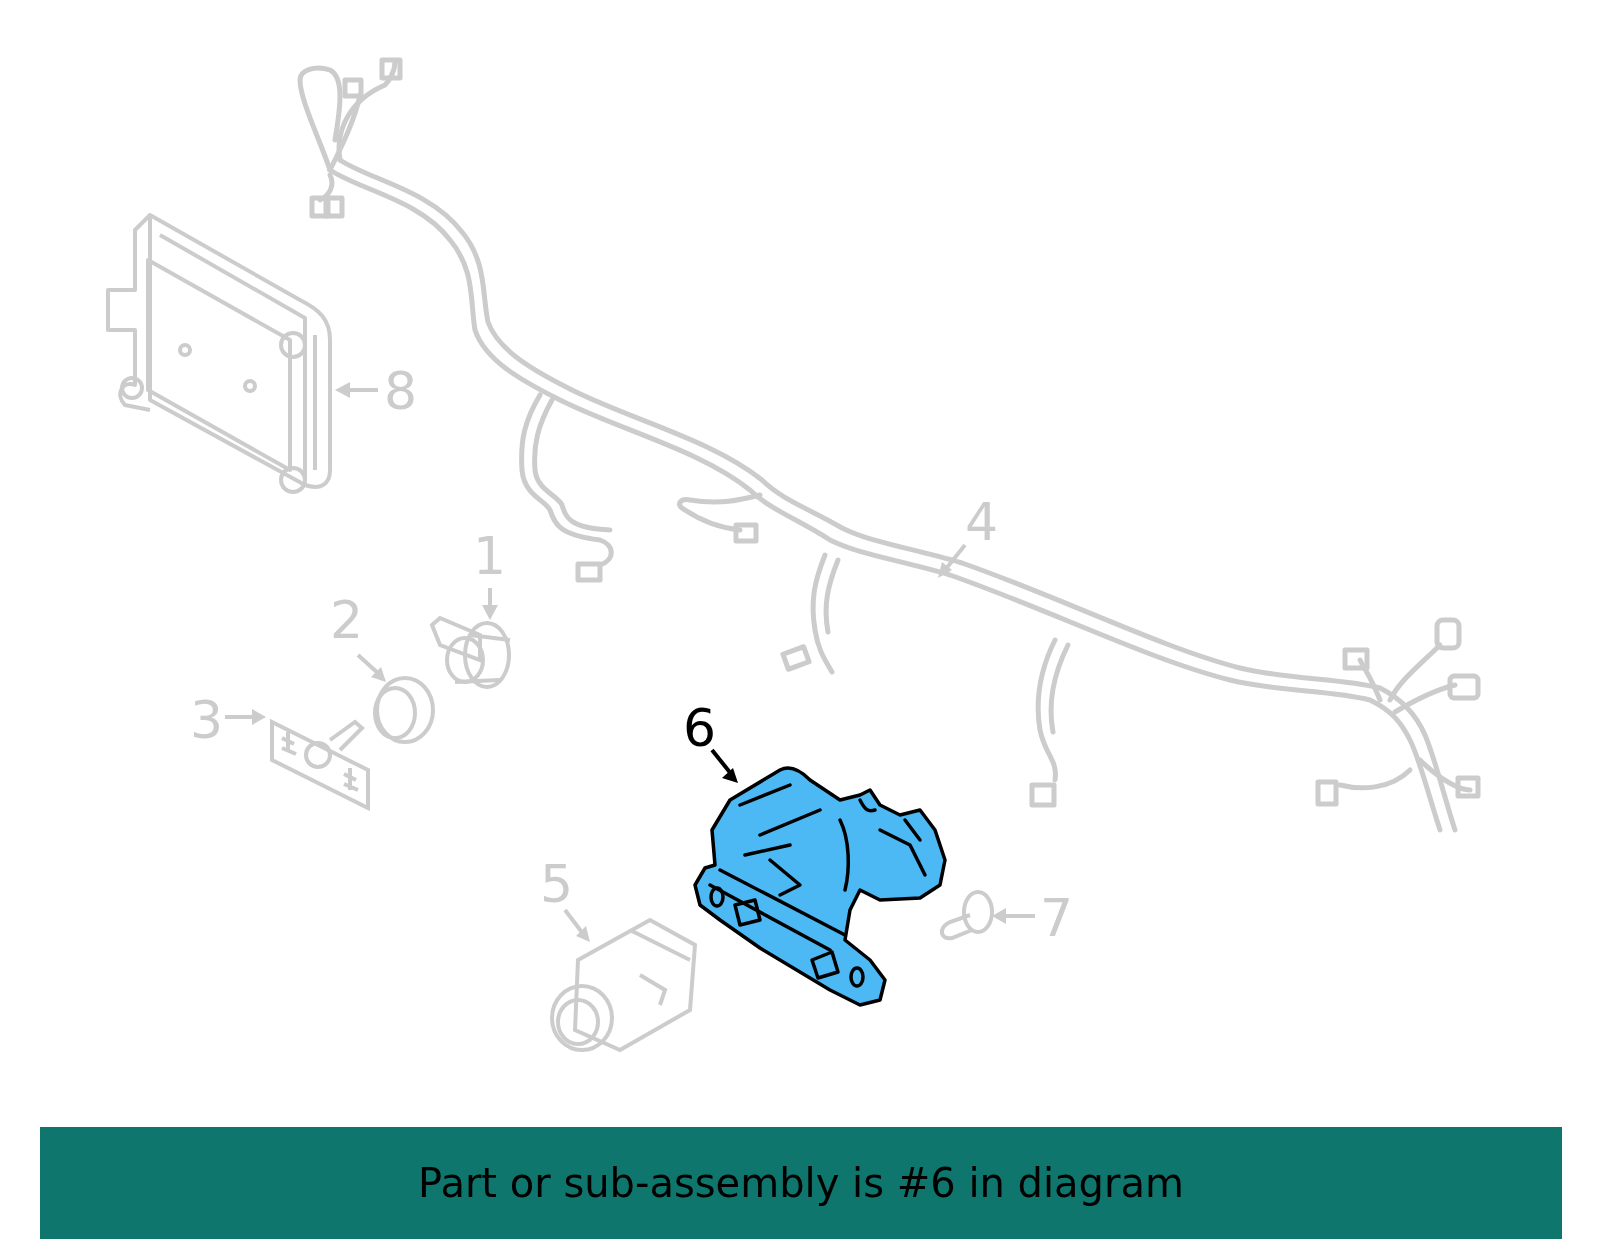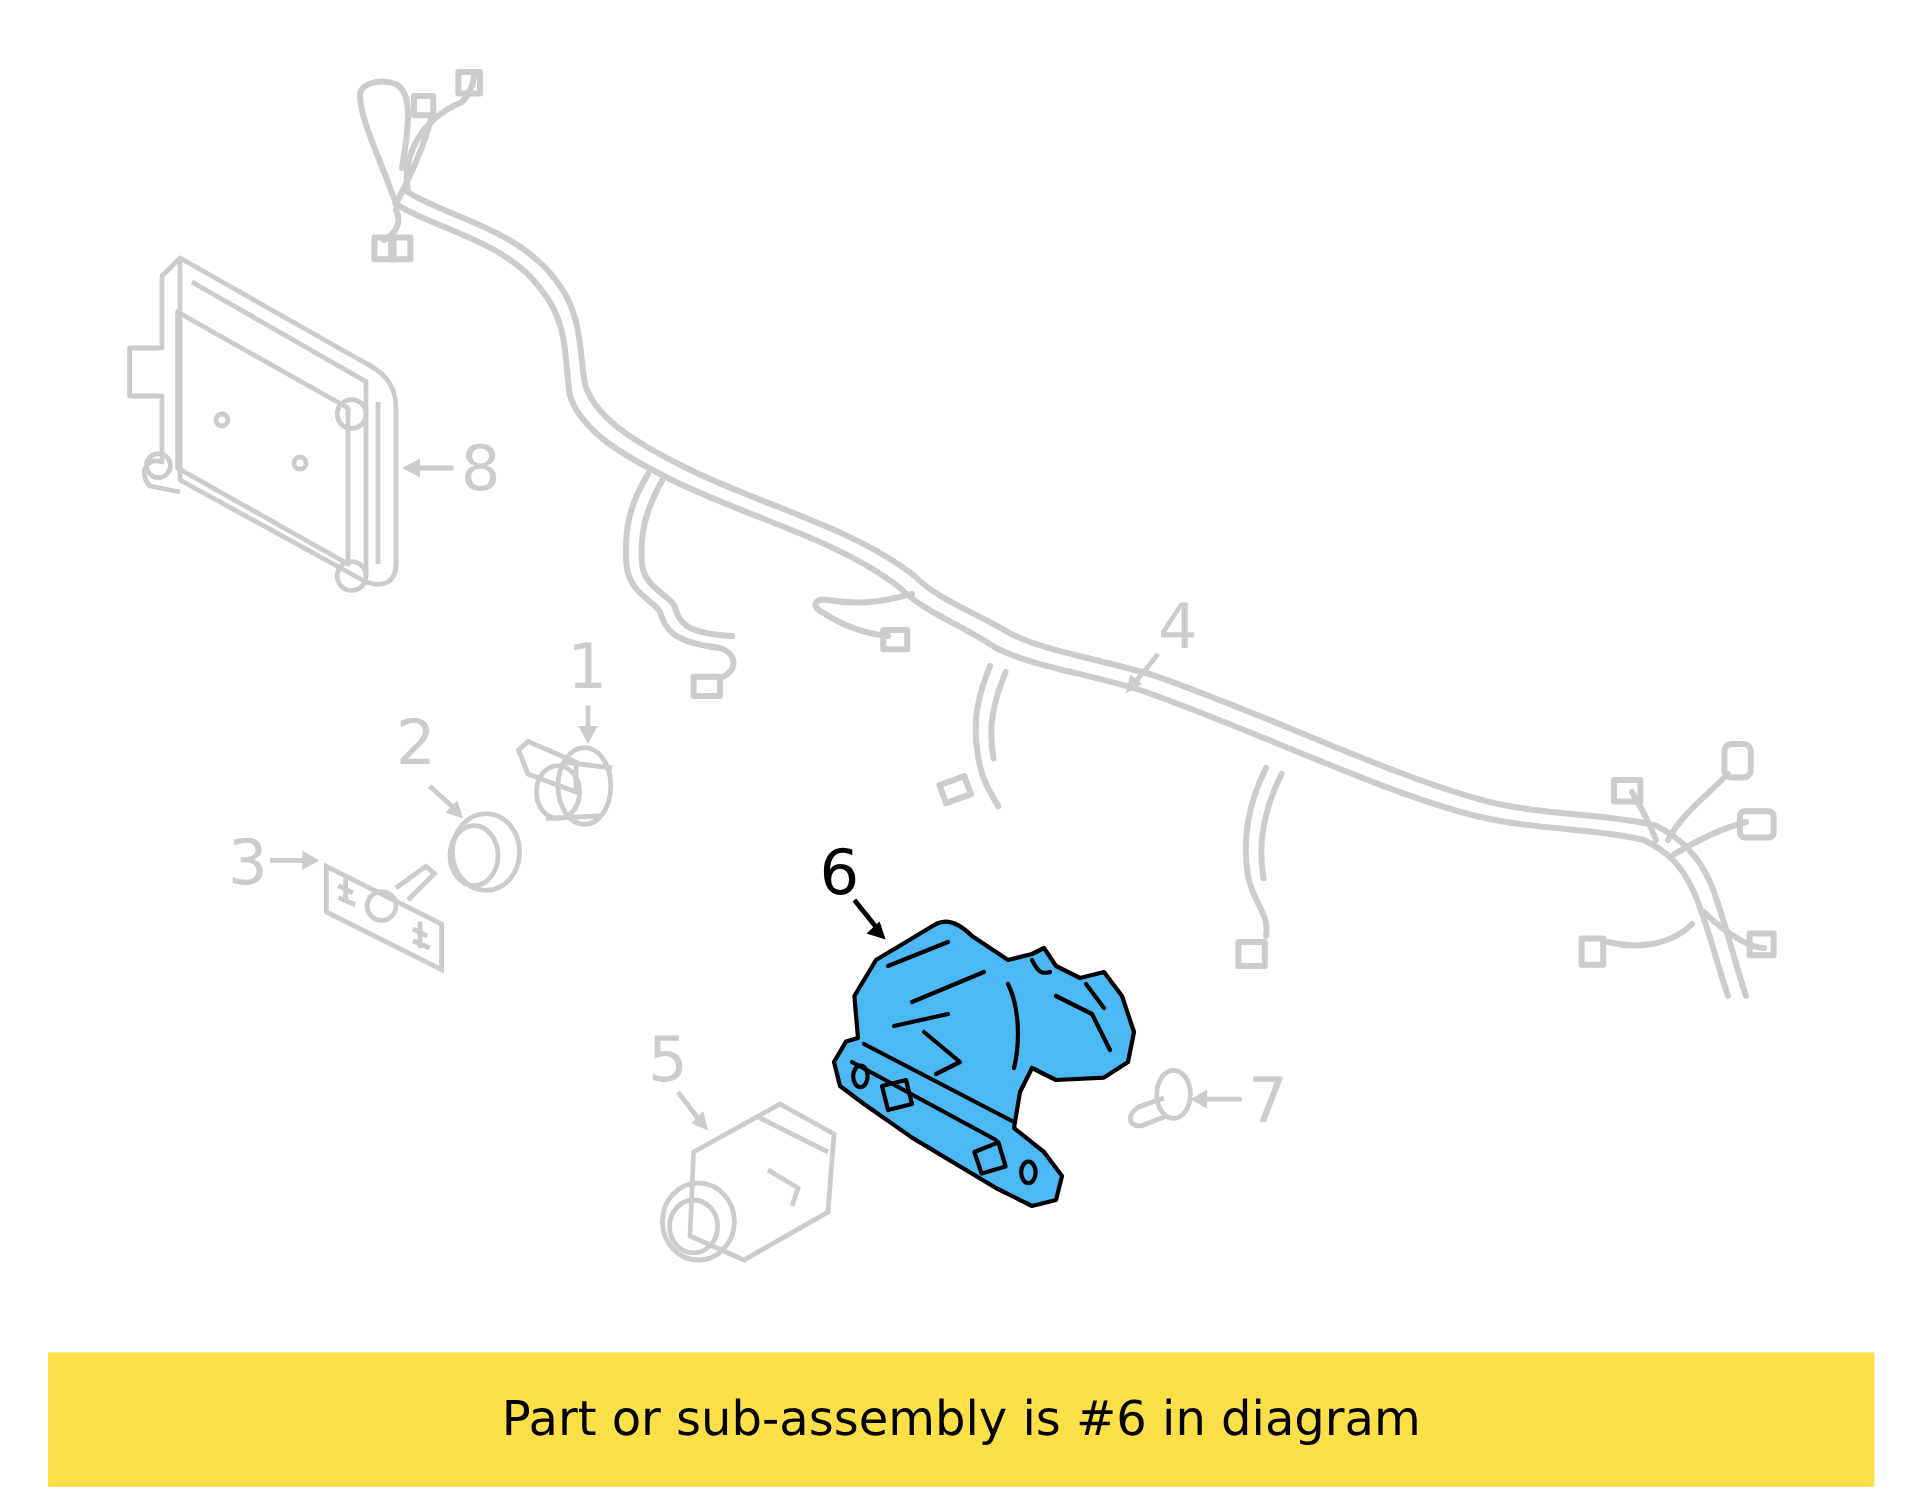--- a/index.html
+++ b/index.html
@@ -1,20 +1,20 @@
 <!DOCTYPE html>
 <html><head>
 <meta charset="utf-8">
 <style>
   html, body { margin: 0; padding: 0; background: #ffffff; }
   body { width: 1600px; height: 1249px; position: relative; overflow: hidden; font-family: "DejaVu Sans", sans-serif; }
   #diagram { position: absolute; left: 0; top: 0; width: 1600px; height: 1130px; }
   .callout { position: absolute; font-family: "DejaVu Sans", sans-serif; font-size: 52px; line-height: 1; color: #cccccc; }
   .callout.active { color: #000000; }
-  #banner { position: absolute; left: 40px; top: 1127px; width: 1522px; height: 112px; background: #fde047; display: flex; flex-direction: column; align-items: center; justify-content: center; }
+  #banner { position: absolute; left: 40px; top: 1127px; width: 1522px; height: 112px; background: #0f766e; display: flex; flex-direction: column; align-items: center; justify-content: center; }
   #banner .line { font-family: "DejaVu Sans", sans-serif; font-size: 40px; line-height: 50px; color: #000; white-space: nowrap; }
 </style>
 </head>
 <body>
 
 <svg id="diagram" viewBox="0 0 1600 1130" xmlns="http://www.w3.org/2000/svg">
 
   <g fill="none" stroke="#cccccc" stroke-width="5" stroke-linecap="round" stroke-linejoin="round">
 
     <path d="M330,170 C360,190 420,200 450,240 C475,270 470,300 475,330 C485,360 520,380 560,400 C620,430 700,450 750,490 C770,510 800,520 830,540 C860,555 900,560 950,575 C1050,610 1150,660 1230,680 C1280,692 1330,690 1370,700 C1390,710 1400,720 1410,740 C1420,760 1430,800 1440,830"></path>

